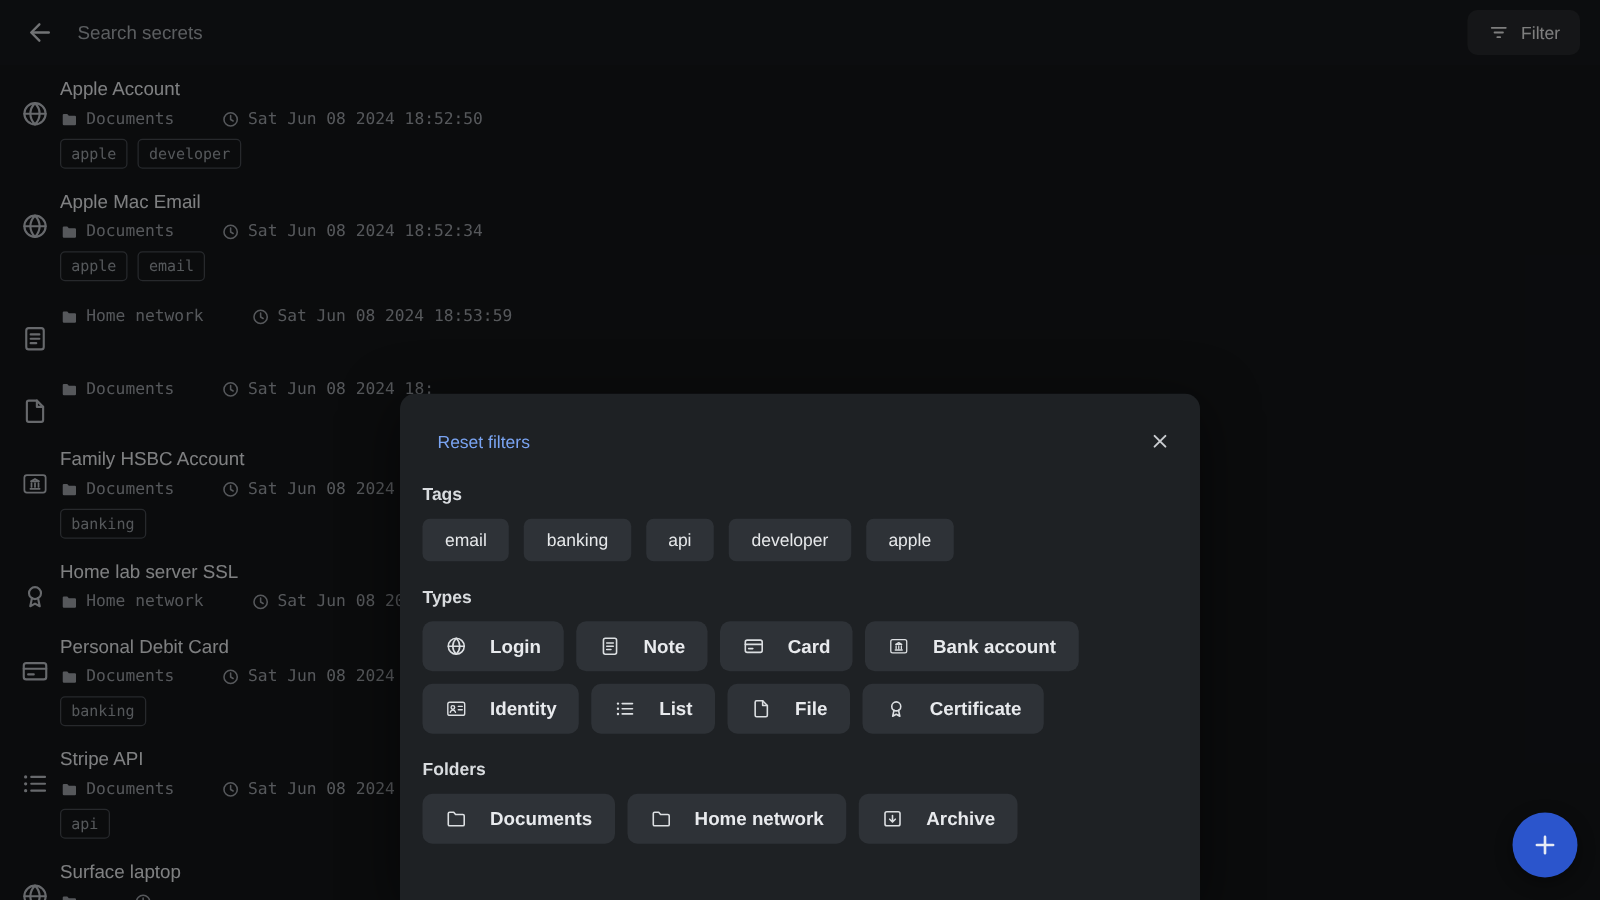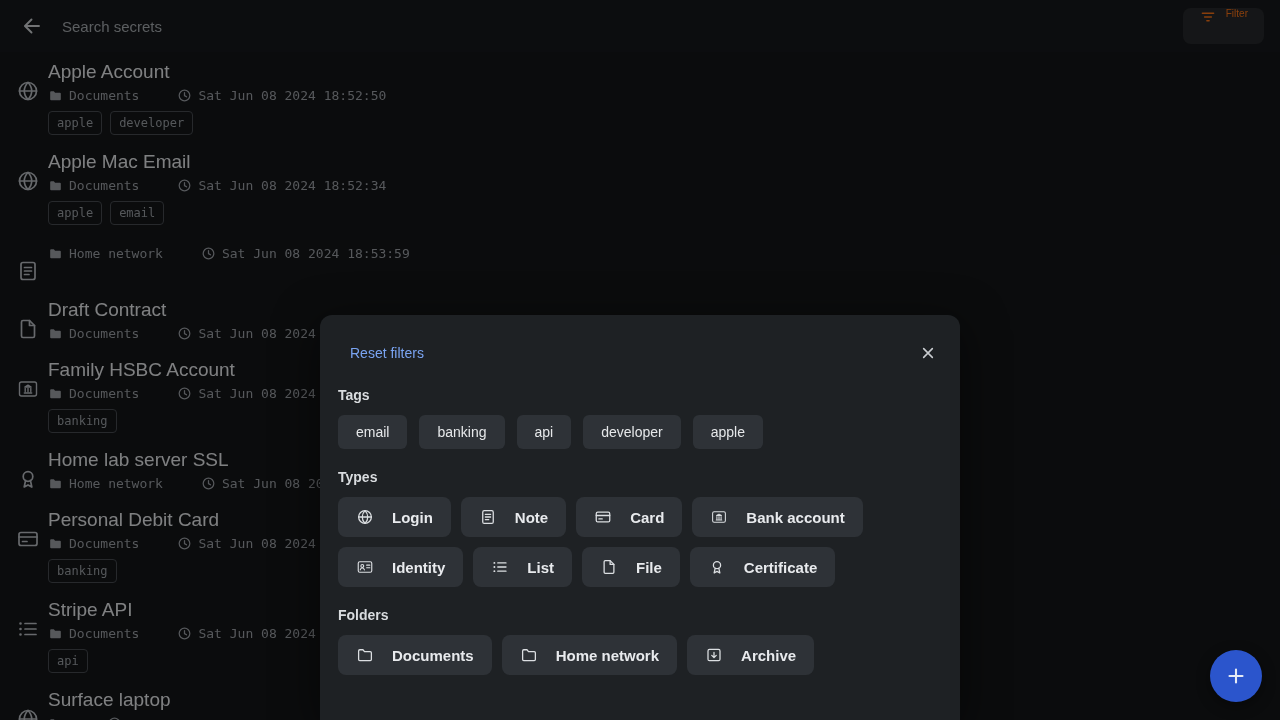--- a/index.html
+++ b/index.html
@@ -7,30 +7,30 @@
   body { font-family:"Liberation Sans", sans-serif; background:#141619; position:relative; }
 
   
   .topbar { position:absolute; top:0; left:0; right:0; height:52px; display:flex; align-items:center;
             padding:0 16px; background:#17191c; }
   .icon-btn { background:none; border:none; color:#cfd2d6; display:flex; align-items:center; justify-content:center;
               width:32px; height:32px; cursor:pointer; }
   .search-input { margin-left:14px; background:transparent; border:none; outline:none; width:420px;
                   font-family:"Liberation Sans", sans-serif; font-size:15px; color:#d7dadd; }
   .search-input::placeholder { color:#a7abb0; }
-  .filter-btn { margin-left:auto; display:flex; align-items:flex-start; gap:9px; background:rgba(255,255,255,0.07);
-                border:none; color:#f97316; font-size:10px; padding:0 16px; height:36px; border-radius:8px;
+  .filter-btn { margin-left:auto; display:flex; align-items:center; gap:9px; background:rgba(255,255,255,0.07);
+                border:none; color:#e5e5e5; font-size:14px; padding:0 16px; height:36px; border-radius:8px;
                 font-family:inherit; cursor:pointer; }
 
   
   .list { position:absolute; top:52px; left:0; right:0; bottom:0; padding-top:1px; overflow:hidden; }
   .list-item { display:flex; padding:8px 20px 8px 16px; }
   .item-icon { width:24px; height:24px; margin-top:18px; color:#bcc0c5; flex:none; display:inline-flex; }
   .item-body { margin-left:8px; min-width:0; }
-  .item-title { font-size:19px; line-height:22px; color:#e7e9eb; }
+  .item-title { font-size:15px; line-height:22px; color:#e7e9eb; }
   .item-meta { display:flex; align-items:center; margin-top:2px; height:20px;
                font-family:"DejaVu Sans Mono", monospace; font-size:13px; color:#9da1a6; white-space:nowrap; }
   .meta-icon { width:15px; height:15px; margin-right:6px; display:inline-flex; flex:none; color:#9da1a6; }
   .meta-clock { margin-left:38px; }
   .item-tags { margin-top:6px; display:flex; gap:8px; height:24px; }
   .item-tags:empty { display:none; }
   .tag { font-family:"DejaVu Sans Mono", monospace; font-size:12px; color:#9ba0a5; border:1px solid #474b50;
          border-radius:4px; padding:0 8px; height:24px; display:inline-flex; align-items:center; }
 
   
@@ -181,21 +181,20 @@
       </div>
 
       <div class="list-item">
         <span class="item-icon">
           <svg viewBox="0 0 24 24" width="100%" height="100%" fill="none" stroke="currentColor" stroke-width="1.7" stroke-linecap="round" stroke-linejoin="round">
             <path d="M13.5 3.5H7A1.5 1.5 0 0 0 5.5 5v14A1.5 1.5 0 0 0 7 20.5h10a1.5 1.5 0 0 0 1.5-1.5V8.5z"></path>
             <path d="M13.5 3.5V8.5H18.5"></path>
           </svg>
         </span>
         <div class="item-body">
-          <div class="item-title">Draft Contract</div>
           <div class="item-meta">
             <span class="meta-icon">
               <svg viewBox="0 0 24 24" width="100%" height="100%" fill="currentColor">
                 <path d="M3.5 6.5A1.5 1.5 0 0 1 5 5h4.3l2 2.4H19a1.5 1.5 0 0 1 1.5 1.5V18A1.5 1.5 0 0 1 19 19.5H5A1.5 1.5 0 0 1 3.5 18z"></path>
               </svg>
             </span>
             <span class="meta-folder">Documents</span>
             <span class="meta-icon meta-clock">
               <svg viewBox="0 0 24 24" width="100%" height="100%" fill="none" stroke="currentColor" stroke-width="2" stroke-linecap="round" stroke-linejoin="round">
                 <circle cx="12" cy="12" r="8.5"></circle>

